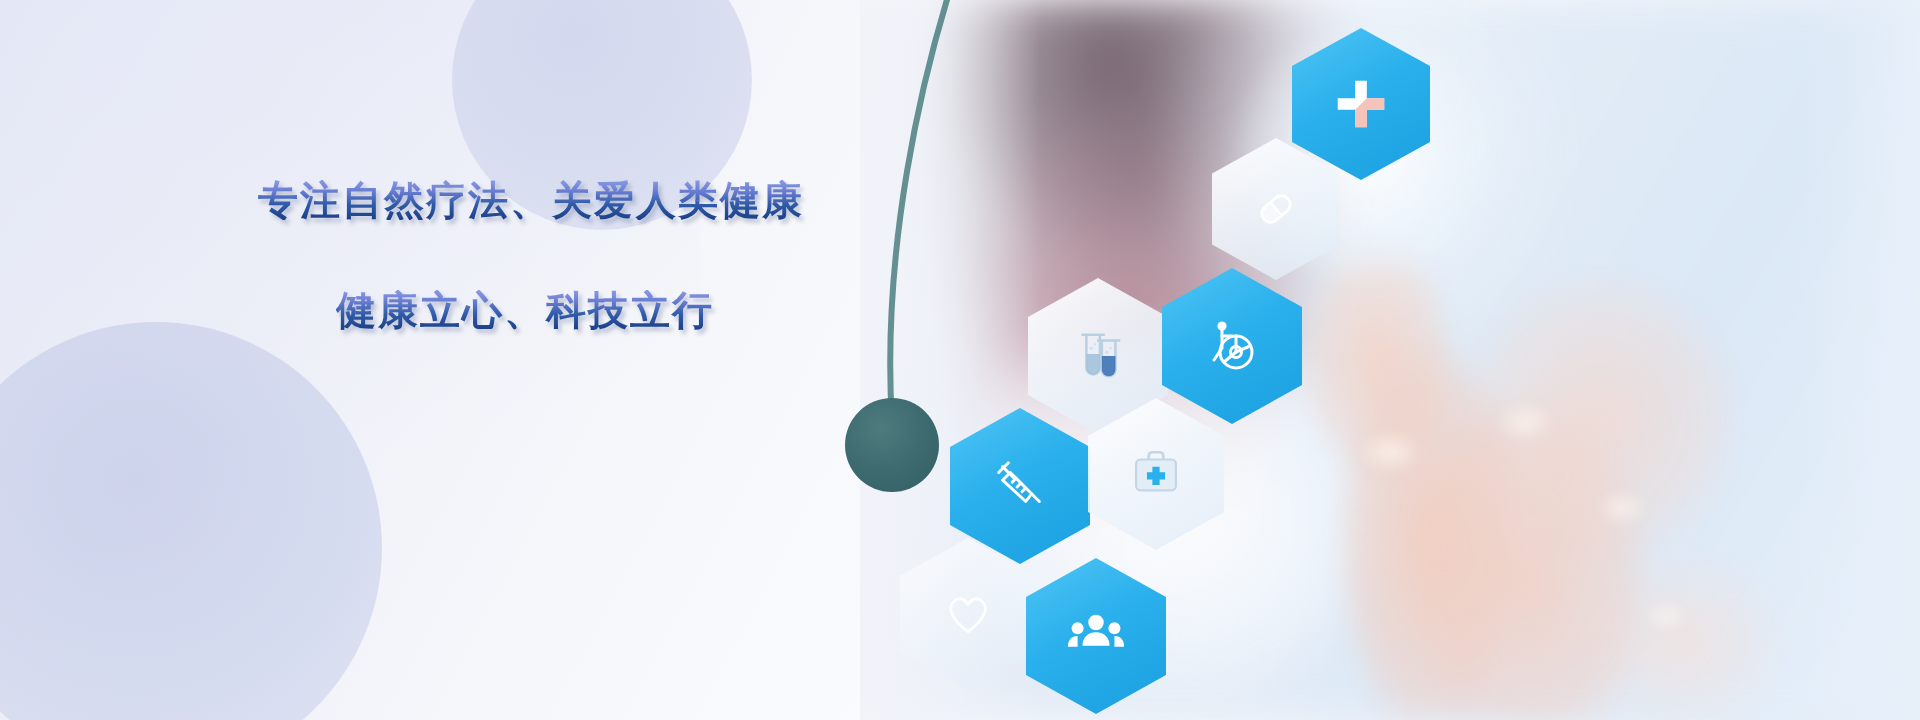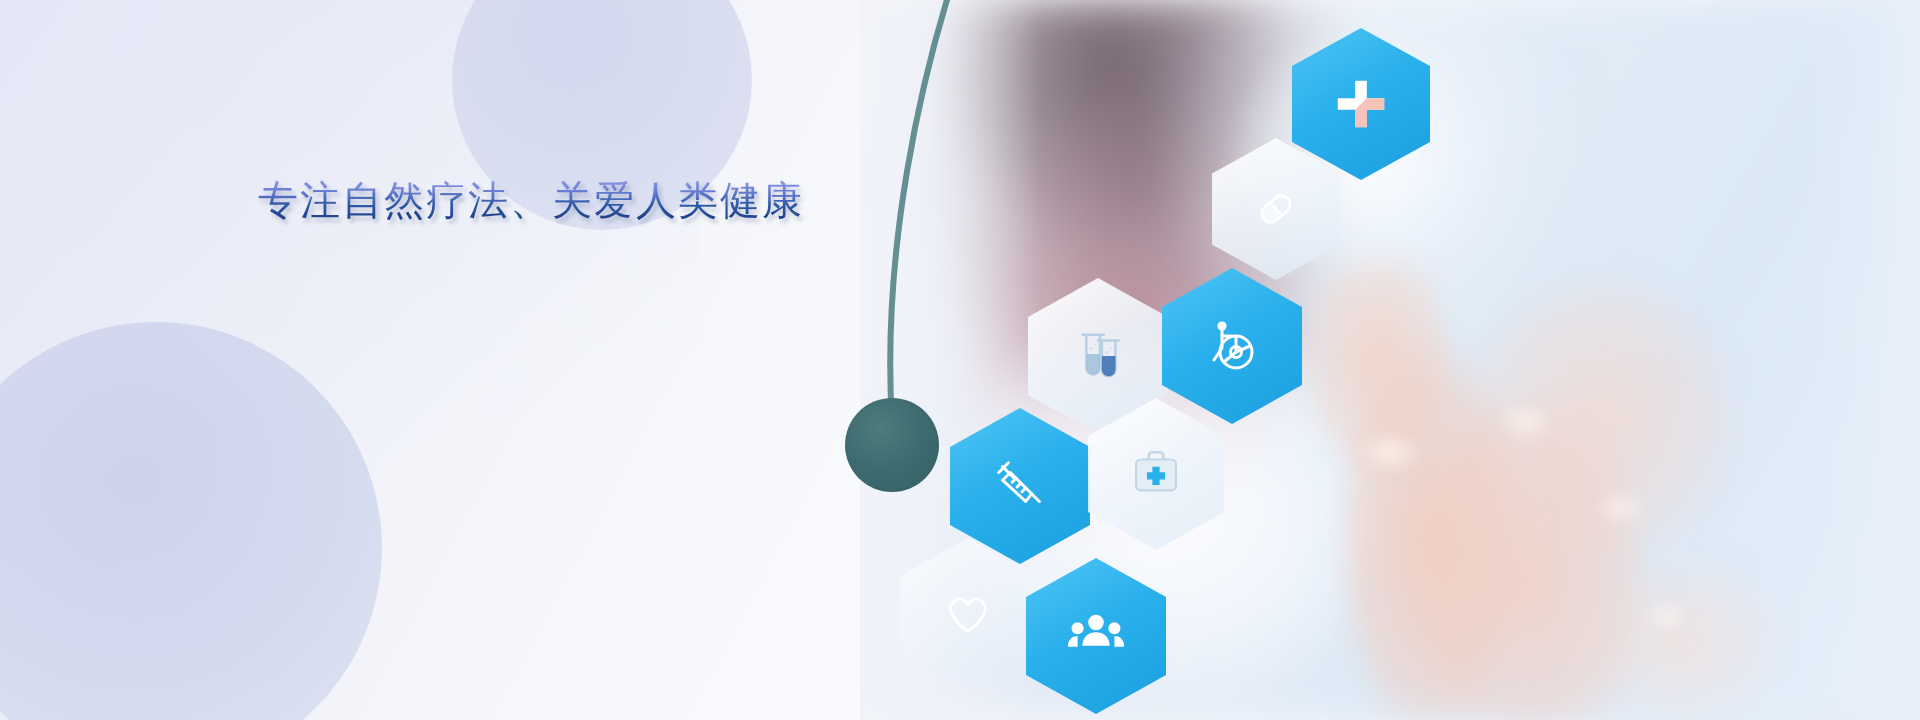--- a/index.html
+++ b/index.html
@@ -29,21 +29,21 @@
     position:absolute;left:0;top:0;width:700px;height:720px;
     background:linear-gradient(160deg,rgba(226,230,246,.55) 0%,rgba(246,247,252,0) 62%);
     pointer-events:none;
   }
 
   
   #headline{
     position:absolute;left:258px;top:180px;width:620px;
   }
   .hl-line{
-    font-weight:normal;
+    font-weight:bold;
     letter-spacing:2px;
     line-height:1;
     white-space:nowrap;
     background:linear-gradient(180deg,#8c9ae0 0%,#6b7fd4 26%,#2f5aa8 62%,#1c3f86 100%);
     -webkit-background-clip:text;background-clip:text;
     color:#2a55a3;
     -webkit-text-fill-color:transparent;
     filter:drop-shadow(3px 4px 2px rgba(120,130,165,.45));
   }
   #hl-line-1{font-size:40px;}
@@ -148,20 +148,21 @@
 
 <div id="banner">
 
   <div id="deco-wash-left"></div>
 
   <div class="deco-circle" id="deco-top"></div>
   <div class="deco-circle" id="deco-bottom"></div>
 
   <div id="headline">
     <div class="hl-line" id="hl-line-1">专注自然疗法、关爱人类健康</div>
+    <div class="hl-line" id="hl-line-2">健康立心、科技立行</div>
   </div>
 
   <div id="photo-zone">
     <div id="photo-bg"></div>
     <div id="photo-coat"></div>
     <div id="photo-glow"></div>
     <div id="photo-hand"></div>
     <div id="photo-hand-detail"></div>
     <div id="photo-fade-left"></div>
     <div id="photo-fade-right"></div>

